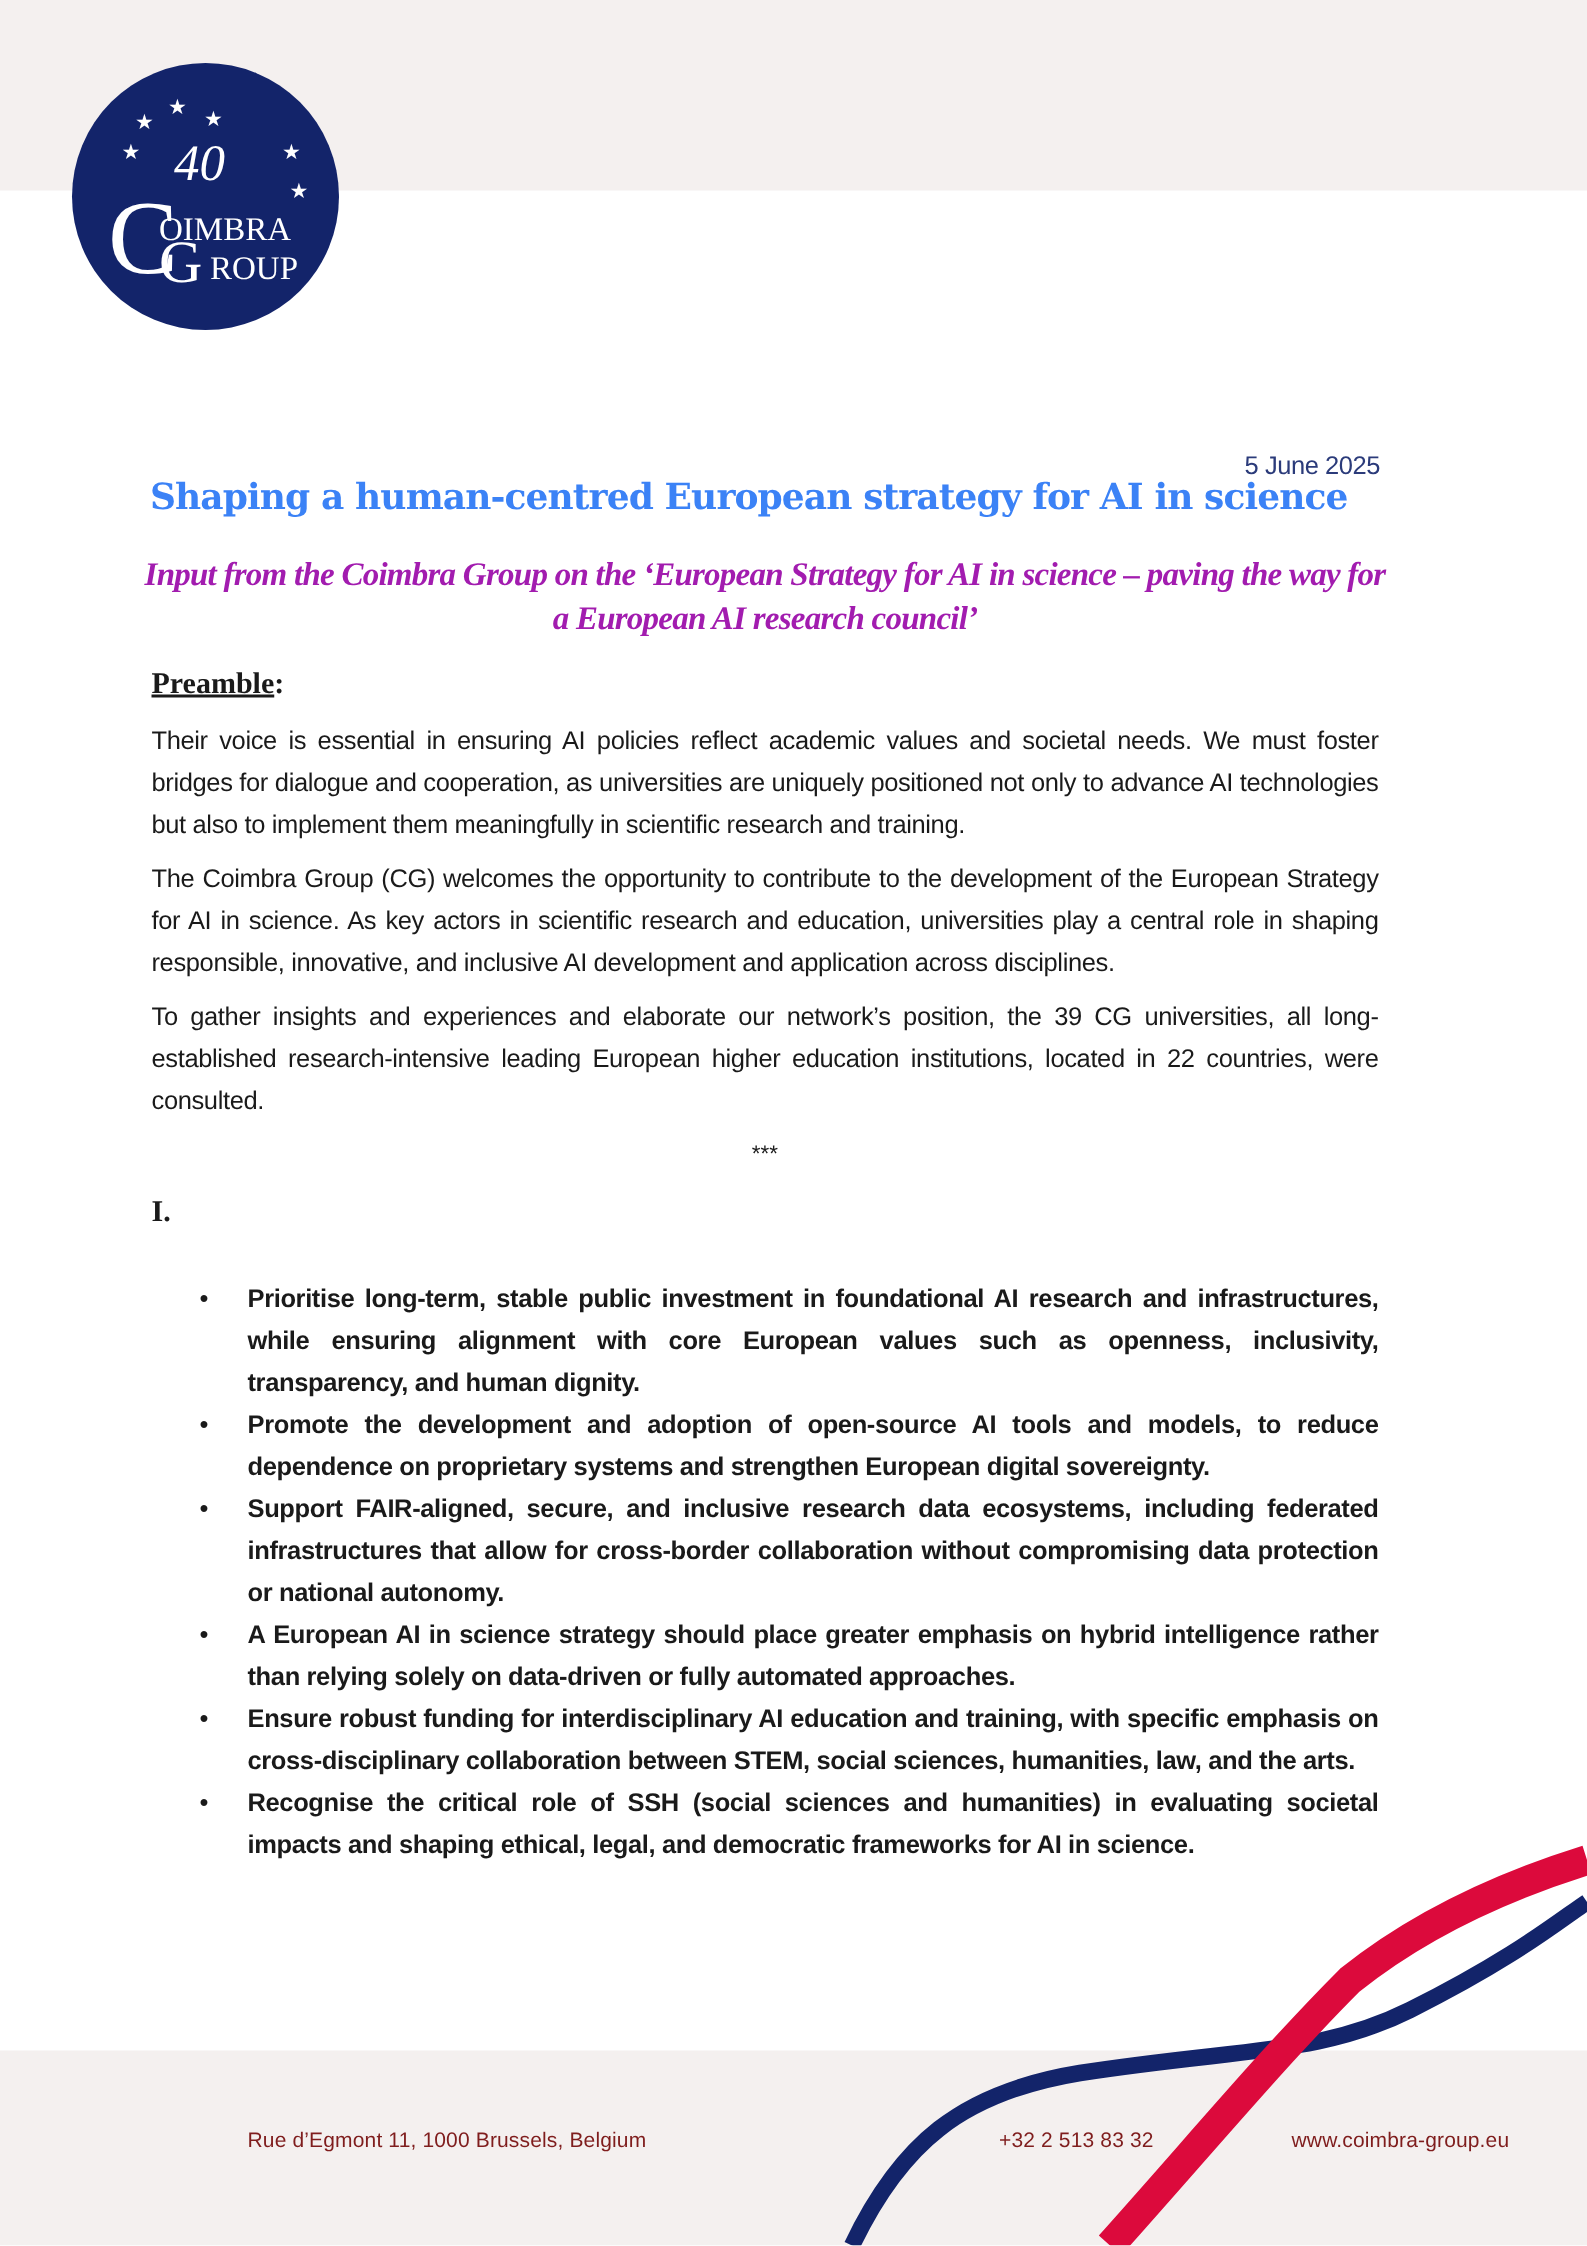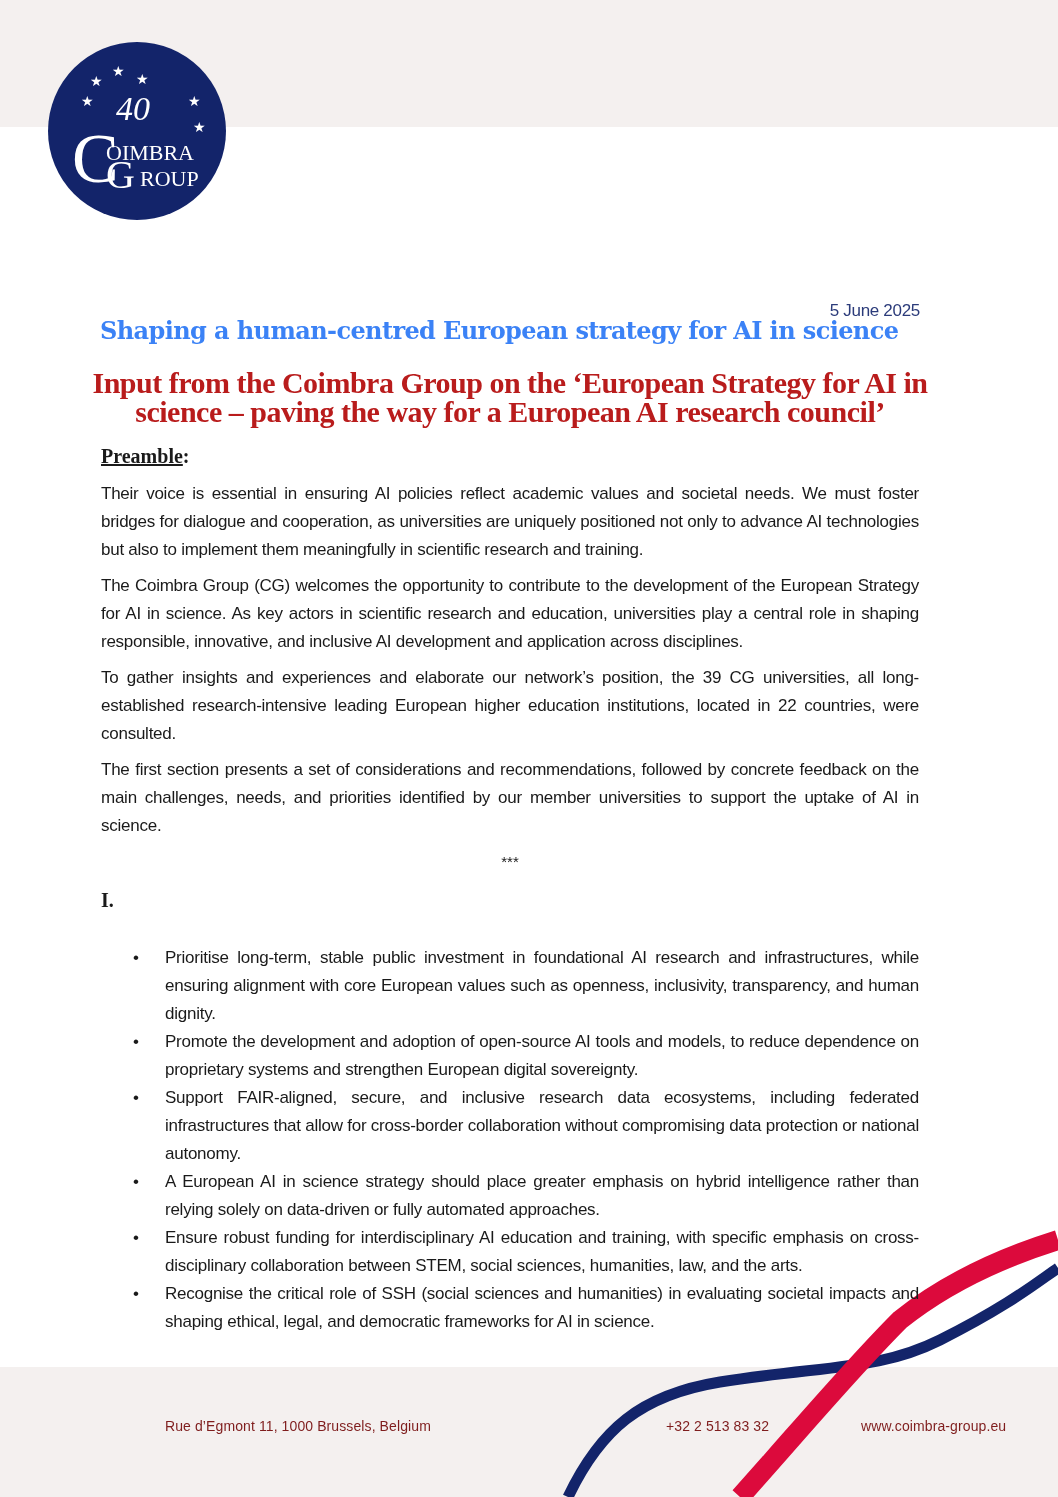--- a/index.html
+++ b/index.html
@@ -11,34 +11,34 @@
 
   .logo { position: absolute; left: 48px; top: 42px; width: 178px; height: 178px; border-radius: 50%; background: #13246a; }
   .logo svg { width: 100%; height: 100%; display: block; }
 
   .ribbon { position: absolute; left: 0; top: 0; width: 1058px; height: 1497px; pointer-events: none; }
 
   .date { position: absolute; right: 138px; top: 284px; font-family: "Liberation Sans", sans-serif; font-size: 17px; color: #2b3b7a; letter-spacing: -0.3px; margin-top: 17px; }
 
   .title { position: absolute; left: 100px; width: 820px; top: 316px; text-align: left; font-family: "DejaVu Serif", serif; font-weight: bold; font-size: 24px; color: #3b82f6; letter-spacing: -0.6px; }
 
-  .subtitle { position: absolute; left: 90px; width: 840px; top: 368px; text-align: center; font-family: "Liberation Serif", serif; font-size: 30px; line-height: 29px; color: #b91c1c; letter-spacing: -0.5px; }
+  .subtitle { position: absolute; left: 90px; width: 840px; top: 368px; text-align: center; font-family: "Liberation Serif", serif; font-size: 22px; line-height: 29px; color: #a21caf; letter-spacing: -0.5px; font-style: italic; }
 
   .content { position: absolute; left: 101px; top: 442px; width: 818px; font-size: 17px; line-height: 28px; color: #1a1a1a; }
   .section-head { font-family: "Liberation Serif", serif; font-weight: bold; font-size: 20px; color: #1a1a1a; }
   .u { text-decoration: underline; }
   .preamble-head { margin-bottom: 10px; }
   .para { text-align: justify; margin-bottom: 8px; letter-spacing: -0.25px; font-family: "Liberation Sans", sans-serif; font-size: 17px; }
   .stars { text-align: center; margin: 2px 0 10px 0; font-size: 15px; }
   .sec1 { display: flex; margin-bottom: 30px; }
   .sec1 .num { width: 32px; }
   .bullets { list-style: none; margin-top: 0; }
   .bullets li { display: flex; text-align: justify; margin-bottom: 0; letter-spacing: -0.25px; }
   .bullets .dot { width: 64px; flex: 0 0 64px; padding-left: 32px; font-size: 17px; }
-  .bullets .txt { flex: 1; }
+  .bullets .txt { flex: 1; font-weight: bold; }
 
   .footer-text { position: absolute; top: 1418px; font-size: 14px; color: #7f1d1d; letter-spacing: 0.1px; }
   .f-addr { left: 165px; }
   .f-phone { left: 666px; }
   .f-web { left: 861px; }
 </style>
 </head>
 <body>
 
 <div class="top-band"></div>
@@ -69,21 +69,20 @@
 
 <div class="date">5 June 2025</div>
 <h1 class="title">Shaping a human-centred European strategy for AI in science</h1>
 <h2 class="subtitle">Input from the Coimbra Group on the ‘European Strategy for AI in science – paving the way for a European AI research council’</h2>
 
 <div class="content">
   <div class="section-head preamble-head"><span class="u">Preamble</span><span>:</span></div>
   <p class="para">Their voice is essential in ensuring AI policies reflect academic values and societal needs. We must foster bridges for dialogue and cooperation, as universities are uniquely positioned not only to advance AI technologies but also to implement them meaningfully in scientific research and training.</p>
   <p class="para">The Coimbra Group (CG) welcomes the opportunity to contribute to the development of the European Strategy for AI in science. As key actors in scientific research and education, universities play a central role in shaping responsible, innovative, and inclusive AI development and application across disciplines.</p>
   <p class="para">To gather insights and experiences and elaborate our network’s position, the 39 CG universities, all long-established research-intensive leading European higher education institutions, located in 22 countries, were consulted.</p>
-  <p class="para">The first section presents a set of considerations and recommendations, followed by concrete feedback on the main challenges, needs, and priorities identified by our member universities to support the uptake of AI in science.</p>
   <div class="stars">***</div>
 
   <div class="section-head sec1">
     <span class="num">I.</span>
   </div>
 
   <ul class="bullets">
     <li>
         <span class="dot">•</span>
         <span class="txt">Prioritise long-term, stable public investment in foundational AI research and infrastructures, while ensuring alignment with core European values such as openness, inclusivity, transparency, and human dignity.</span>

